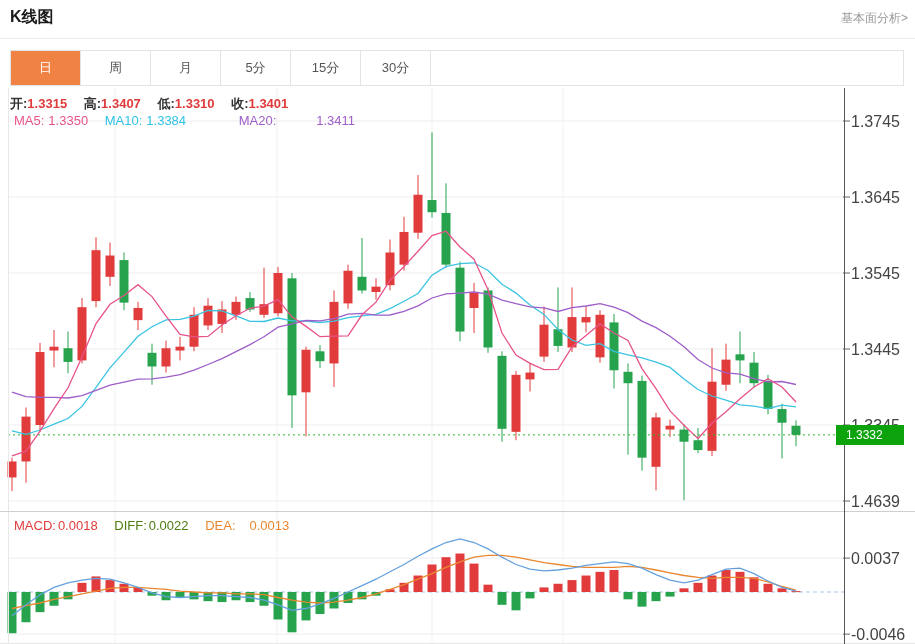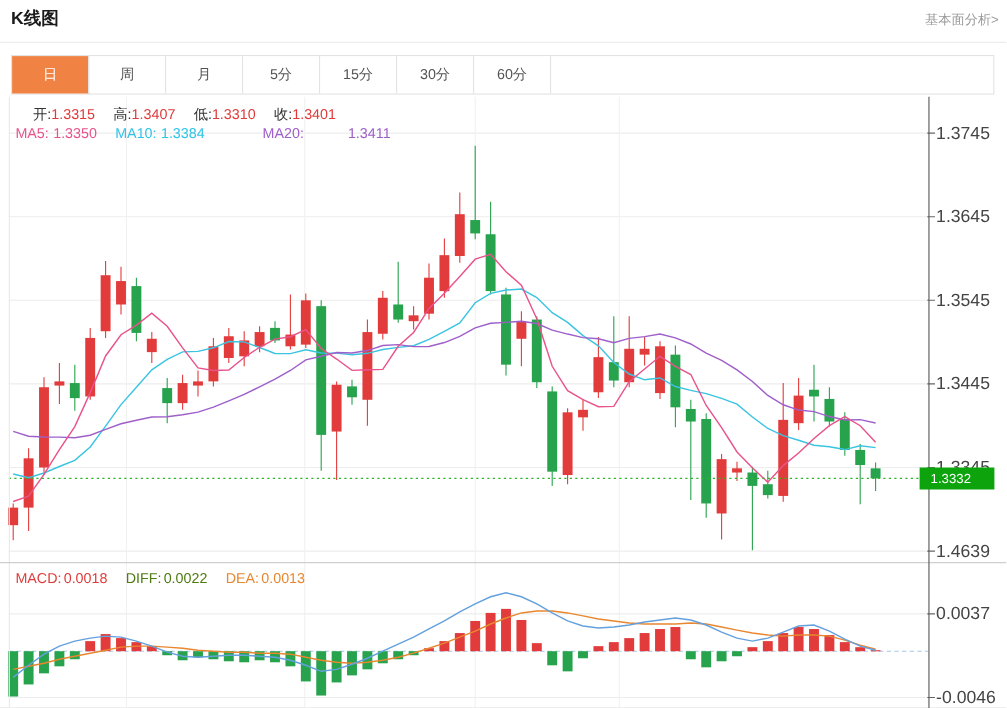--- a/index.html
+++ b/index.html
@@ -17,21 +17,21 @@
   }
   .tab{
     width:70px;line-height:34px;height:34px;text-align:center;font-size:13px;color:#555;
     border-right:1px solid #e3e3e3;cursor:pointer;box-sizing:border-box;flex:none;
   }
   .tab.active{background:#f08344;color:#fff;}
   .tab-filler{flex:1;border:none;}
   .chart-area{position:absolute;left:0;top:0;width:915px;height:644px;}
   #chart-svg{position:absolute;left:0;top:86px;}
   .readout{position:absolute;font-size:13px;white-space:nowrap;z-index:4;}
-  .ohlc-row{left:30px;top:95px;}
+  .ohlc-row{left:10px;top:95px;font-weight:bold;}
   .ma-row{left:14px;top:113px;}
   .macd-row{left:14px;top:518px;}
   .lbl{color:#333;}
   .val-red{color:#e03b3b;margin-right:13px;}
   .c-ma5{color:#e8538c;margin-right:13px;}
   .c-ma10{color:#2fc3e8;margin-right:13px;}
   .c-ma20{color:#9f5fc9;margin-right:13px;padding-left:36px;}
   .c-macd{color:#e03b3b;margin-right:13px;}
   .c-diff{color:#4d7c0f;margin-right:13px;}
   .c-dea{color:#e8872f;margin-right:13px;}
@@ -50,21 +50,20 @@
   <a class="analysis-link">基本面分析&gt;</a>
   <div class="title-divider"></div>
 
   <div class="tabstrip" id="tabstrip">
       <div class="tab active" style="background: rgb(240, 131, 68);">日</div>
       <div class="tab">周</div>
       <div class="tab">月</div>
       <div class="tab">5分</div>
       <div class="tab">15分</div>
       <div class="tab">30分</div>
-      <div class="tab">60分</div>
       <div class="tab tab-filler"></div>
     </div>
 
   <svg id="chart-svg" width="915" height="558" viewBox="0 86 915 558">
       <line x1="8" y1="121" x2="844" y2="121" stroke="#ededed" stroke-width="1"></line>
       <line x1="843" y1="121" x2="850" y2="121" stroke="#666" stroke-width="1"></line>
       <line x1="8" y1="197.00000000000006" x2="844" y2="197.00000000000006" stroke="#ededed" stroke-width="1"></line>
       <line x1="843" y1="197.00000000000006" x2="850" y2="197.00000000000006" stroke="#666" stroke-width="1"></line>
       <line x1="8" y1="273.0000000000001" x2="844" y2="273.0000000000001" stroke="#ededed" stroke-width="1"></line>
       <line x1="843" y1="273.0000000000001" x2="850" y2="273.0000000000001" stroke="#666" stroke-width="1"></line>
@@ -275,21 +274,21 @@
 
   <div class="readout ma-row">
     <span class="c-ma5" style="margin-right:4px">MA5:</span><span class="c-ma5">1.3350</span>
     <span class="c-ma10" style="margin-right:4px">MA10:</span><span class="c-ma10">1.3384</span>
     <span class="c-ma20" style="margin-right:4px">MA20:</span><span class="c-ma20">1.3411</span>
   </div>
 
   <div class="readout macd-row">
     <span class="c-macd" style="margin-right:2px">MACD:</span><span class="c-macd">0.0018</span>
     <span class="c-diff" style="margin-right:2px">DIFF:</span><span class="c-diff">0.0022</span>
-    <span class="c-dea" style="margin-right:2px">DEA:</span><span class="c-dea">0.0013</span>
+    <span class="c-dea" style="margin-right:14px">DEA:</span><span class="c-dea">0.0013</span>
   </div>
 
   <div class="price-tag" id="price-tag" style="top: 424.88px;">1.3332</div>
 
 <div class="axis-label" style="top: 113px; left: 851px;">1.3745</div>
     <div class="axis-label" style="top: 189px; left: 851px;">1.3645</div>
     <div class="axis-label" style="top: 265px; left: 851px;">1.3545</div>
     <div class="axis-label" style="top: 341px; left: 851px;">1.3445</div>
     <div class="axis-label" style="top: 417px; left: 851px;">1.3345</div>
     <div class="axis-label" style="top: 493px; left: 851px;">1.4639</div>

